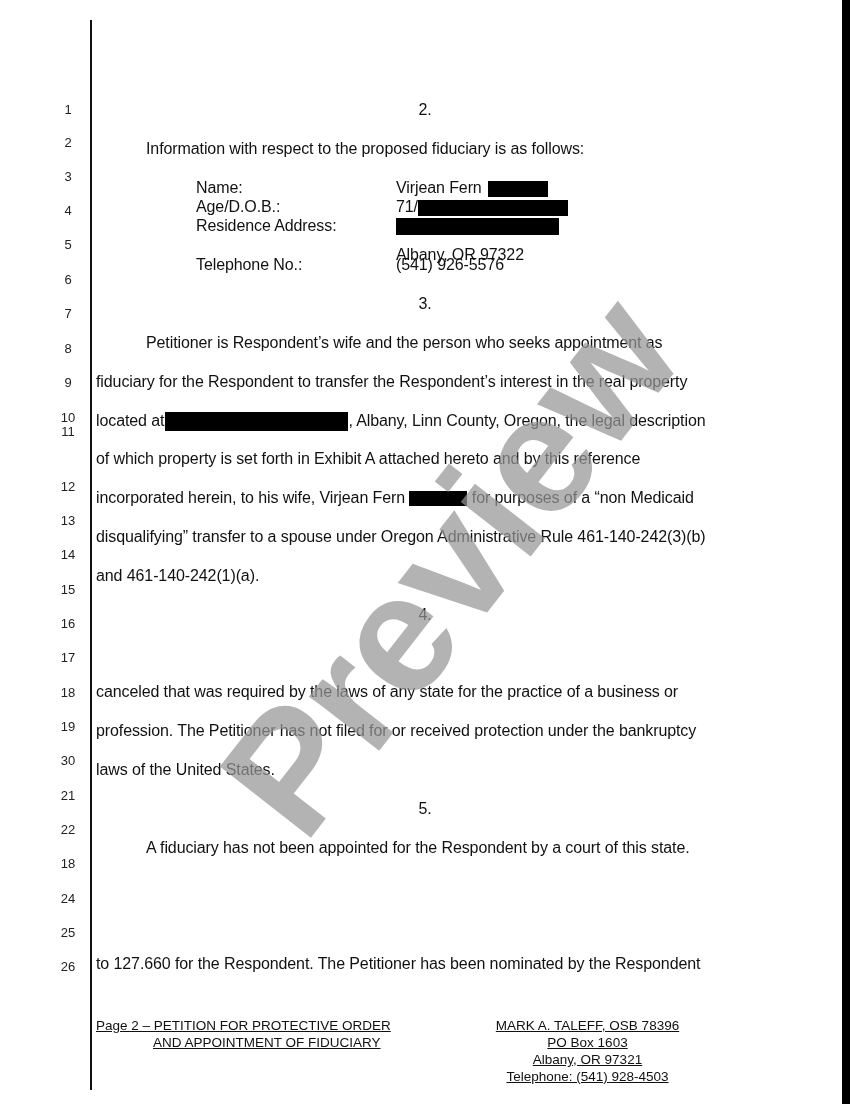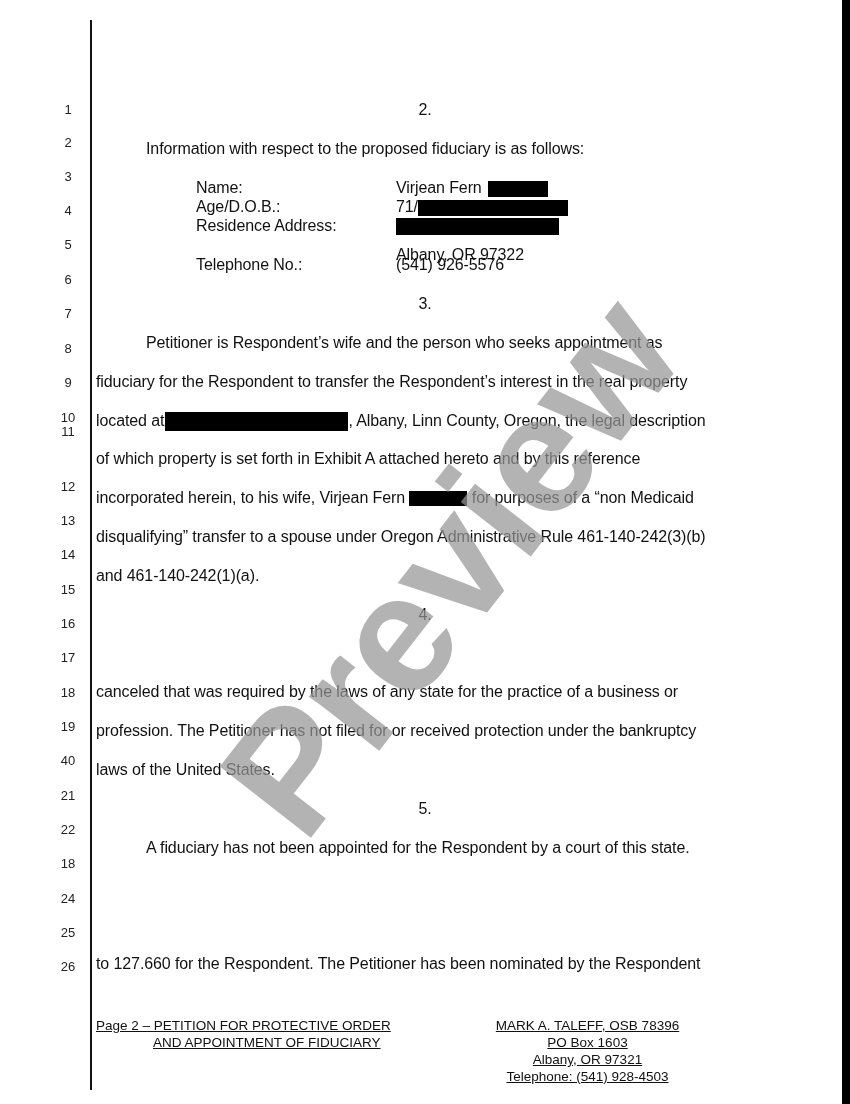--- a/index.html
+++ b/index.html
@@ -53,21 +53,21 @@
   <div class="line-no" style="top:410px">10</div>
   <div class="line-no" style="top:424px">11</div>
   <div class="line-no" style="top:479px">12</div>
   <div class="line-no" style="top:513px">13</div>
   <div class="line-no" style="top:547px">14</div>
   <div class="line-no" style="top:582px">15</div>
   <div class="line-no" style="top:616px">16</div>
   <div class="line-no" style="top:650px">17</div>
   <div class="line-no" style="top:685px">18</div>
   <div class="line-no" style="top:719px">19</div>
-  <div class="line-no" style="top:753px">40</div>
+  <div class="line-no" style="top:753px">30</div>
   <div class="line-no" style="top:788px">21</div>
   <div class="line-no" style="top:822px">22</div>
   <div class="line-no" style="top:856px">18</div>
   <div class="line-no" style="top:891px">24</div>
   <div class="line-no" style="top:925px">25</div>
   <div class="line-no" style="top:959px">26</div>
 
   <div class="t center" style="top:101px">2.</div>
   <div class="t" style="left:146px; top:140px">Information with respect to the proposed fiduciary is as follows:</div>
 

